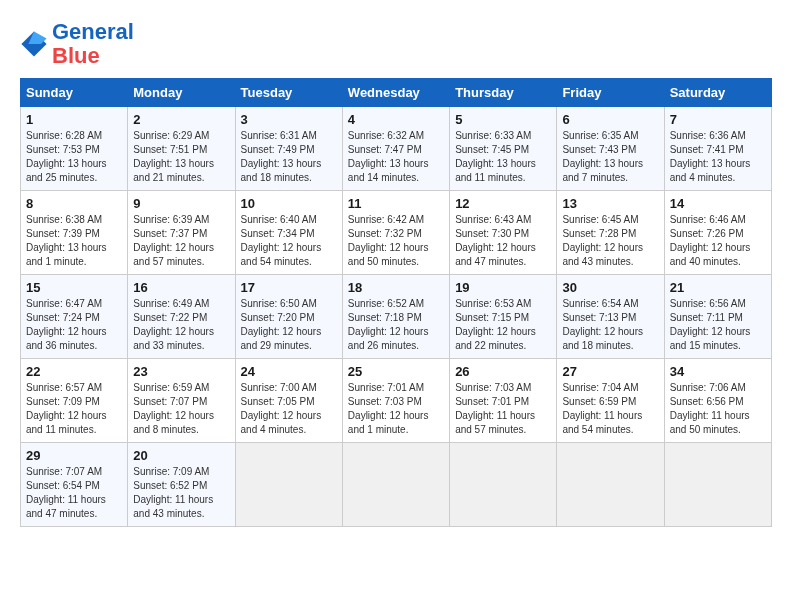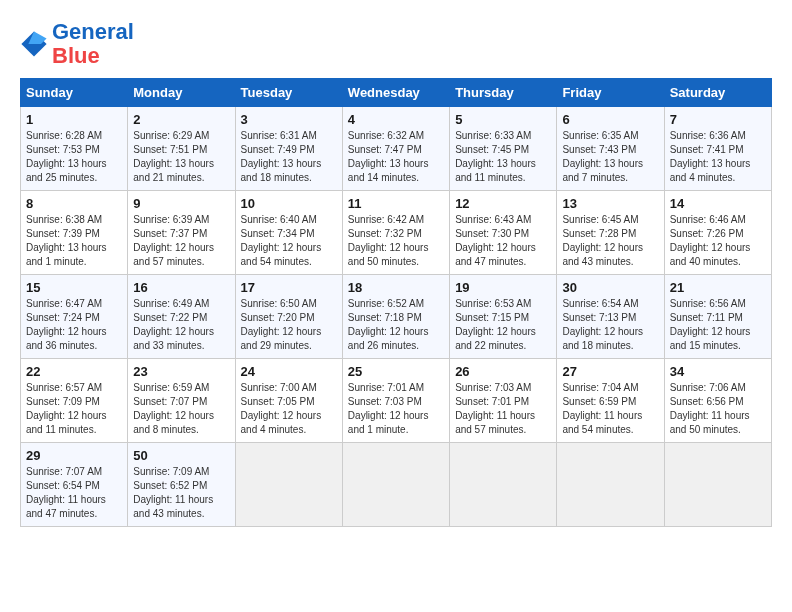--- a/index.html
+++ b/index.html
@@ -299,21 +299,21 @@
       </td>
       </tr>
       <tr>
         <td>
         <span class="day-num">29</span>
         <div class="day-info">
           Sunrise: 7:07 AM<br>Sunset: 6:54 PM<br>Daylight: 11 hours and 47 minutes.
         </div>
       </td>
         <td>
-        <span class="day-num">50</span>
+        <span class="day-num">20</span>
         <div class="day-info">
           Sunrise: 7:09 AM<br>Sunset: 6:52 PM<br>Daylight: 11 hours and 43 minutes.
         </div>
       </td>
         <td class="empty-cell"></td>
         <td class="empty-cell"></td>
         <td class="empty-cell"></td>
         <td class="empty-cell"></td>
         <td class="empty-cell"></td>
       </tr>

